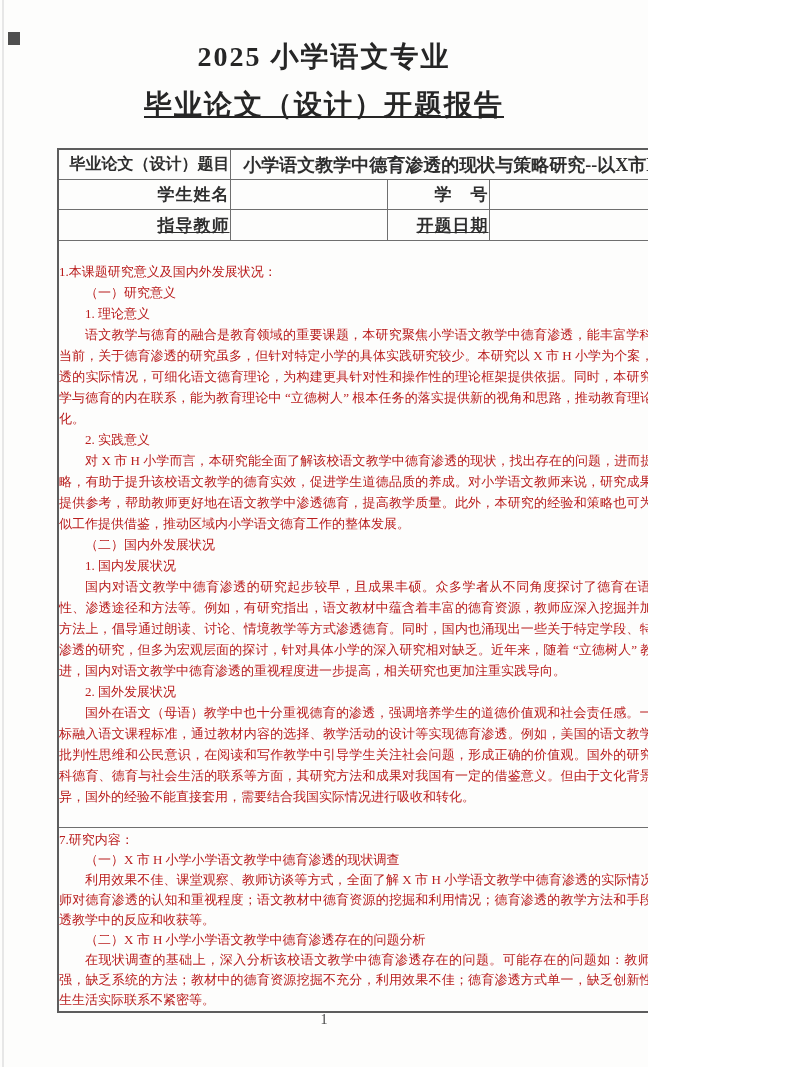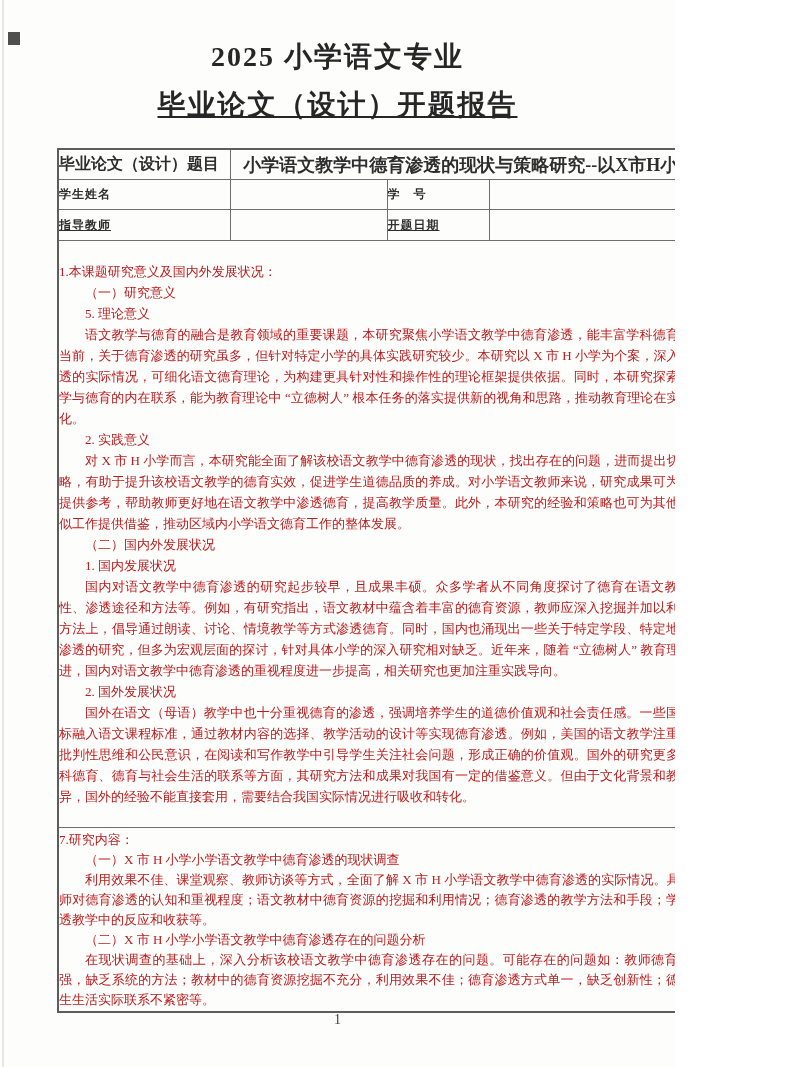--- a/index.html
+++ b/index.html
@@ -3,21 +3,20 @@
 <meta charset="utf-8">
 <style>
   html,body{margin:0;padding:0;background:#ffffff;}
   .page{
     position:relative;
     width:648px;height:1067px;
     background:#fdfdfc;
     font-family:"Liberation Serif","DejaVu Serif",serif;
     color:#3a3a3a;
     overflow:hidden;
-    padding-left:27px;
   }
   .edge-line{
     position:absolute;left:2px;top:0;width:2px;height:100%;
     background:#e7e7e7;
   }
   .corner-mark{
     position:absolute;left:8px;top:32px;width:12px;height:13px;
     background:#3c3c3c;opacity:.9;
   }
   .doc-title{
@@ -41,28 +40,28 @@
     color:#333;
   }
   table.report-table td{
     border:1px solid #6f6f6f;
     padding:0;
     vertical-align:middle;
     overflow:hidden;
   }
   table.report-table{border:2px solid #5d5d5d;}
   td.lbl{
-    text-align:left;
+    text-align:right;
     font-weight:600;
-    font-size:12px;
+    font-size:17px;
     letter-spacing:1px;
     color:#2e2e2e;
   }
   td.lbl-left{
-    text-align:left;
+    text-align:right;
     padding-left:6px;
     font-weight:600;
     font-size:16px;
     color:#2e2e2e;
   }
   td.topic-val{
     text-align:center;
     font-weight:600;
     font-size:18px;
     color:#2e2e2e;
@@ -123,21 +122,21 @@
     <tr class="r3">
       <td class="lbl">指导教师</td>
       <td></td>
       <td class="lbl">开题日期</td>
       <td></td>
     </tr>
     <tr>
       <td class="body-cell sec1" colspan="4">
         <p class="sec-title">1.本课题研究意义及国内外发展状况：</p>
         <p class="sub">（一）研究意义</p>
-        <p class="sub">5. 理论意义</p>
+        <p class="sub">1. 理论意义</p>
         <p class="para">语文教学与德育的融合是教育领域的重要课题，本研究聚焦小学语文教学中德育渗透，能丰富学科德育理论体系。当前，关于德育渗透的研究虽多，但针对特定小学的具体实践研究较少。本研究以 X 市 H 小学为个案，深入剖析德育渗透的实际情况，可细化语文德育理论，为构建更具针对性和操作性的理论框架提供依据。同时，本研究探索小学语文教学与德育的内在联系，能为教育理论中 “立德树人” 根本任务的落实提供新的视角和思路，推动教育理论在实践层面的深化。</p>
         <p class="sub">2. 实践意义</p>
         <p class="para">对 X 市 H 小学而言，本研究能全面了解该校语文教学中德育渗透的现状，找出存在的问题，进而提出切实可行的策略，有助于提升该校语文教学的德育实效，促进学生道德品质的养成。对小学语文教师来说，研究成果可为其教学实践提供参考，帮助教师更好地在语文教学中渗透德育，提高教学质量。此外，本研究的经验和策略也可为其他小学开展类似工作提供借鉴，推动区域内小学语文德育工作的整体发展。</p>
         <p class="sub">（二）国内外发展状况</p>
         <p class="sub">1. 国内发展状况</p>
         <p class="para">国内对语文教学中德育渗透的研究起步较早，且成果丰硕。众多学者从不同角度探讨了德育在语文教学中的重要性、渗透途径和方法等。例如，有研究指出，语文教材中蕴含着丰富的德育资源，教师应深入挖掘并加以利用。在教学方法上，倡导通过朗读、讨论、情境教学等方式渗透德育。同时，国内也涌现出一些关于特定学段、特定地区语文德育渗透的研究，但多为宏观层面的探讨，针对具体小学的深入研究相对缺乏。近年来，随着 “立德树人” 教育理念的深入推进，国内对语文教学中德育渗透的重视程度进一步提高，相关研究也更加注重实践导向。</p>
         <p class="sub">2. 国外发展状况</p>
         <p class="para">国外在语文（母语）教学中也十分重视德育的渗透，强调培养学生的道德价值观和社会责任感。一些国家将德育目标融入语文课程标准，通过教材内容的选择、教学活动的设计等实现德育渗透。例如，美国的语文教学注重培养学生的批判性思维和公民意识，在阅读和写作教学中引导学生关注社会问题，形成正确的价值观。国外的研究更多地关注跨学科德育、德育与社会生活的联系等方面，其研究方法和成果对我国有一定的借鉴意义。但由于文化背景和教育体制的差异，国外的经验不能直接套用，需要结合我国实际情况进行吸收和转化。</p>
       </td>
     </tr>

